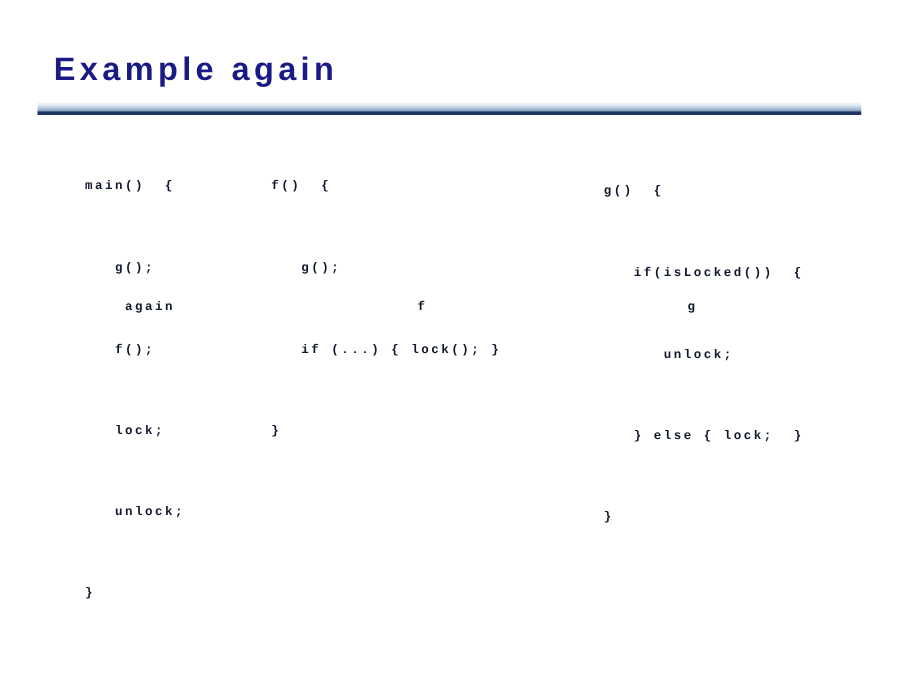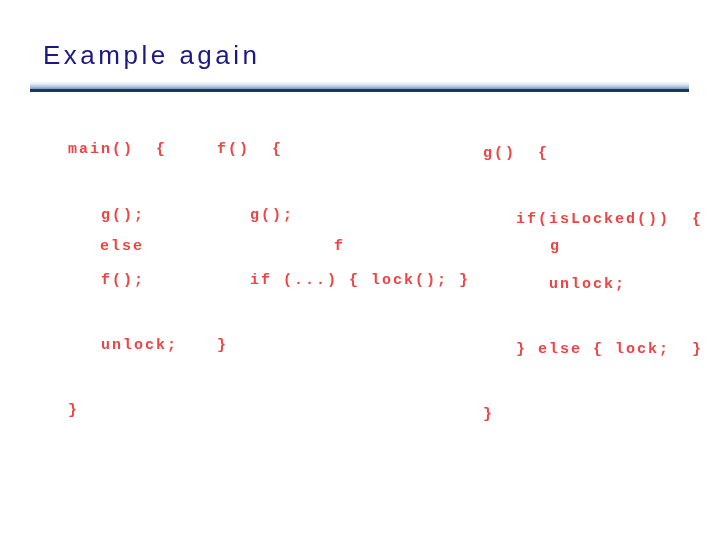--- a/index.html
+++ b/index.html
@@ -14,42 +14,42 @@
     background: #ffffff;
     overflow: hidden;
     font-family: "Liberation Sans", sans-serif;
   }
   .title {
     position: absolute;
     left: 43px;
     top: 42px;
     margin: 0;
     font-size: 26px;
-    font-weight: 400;
+    font-weight: 700;
     line-height: 26px;
     letter-spacing: 3.5px;
     color: #1a1a85;
     white-space: nowrap;
   }
   .rule {
     position: absolute;
     left: 30px;
     top: 82px;
     width: 659px;
     height: 7px;
     background: linear-gradient(180deg, #f5f8fc 0%, #dde7f2 35%, #b3c8dd 65%, #7b9cbe 100%);
     border-bottom: 3px solid #1e3560;
   }
   .code-block, .fn-label {
     position: absolute;
     font-family: "Liberation Mono", "DejaVu Sans Mono", monospace;
     font-weight: bold;
-    font-size: 15px;
+    font-size: 10px;
     letter-spacing: 2px;
-    color: #ef4444;
+    color: #0f172a;
     white-space: pre;
   }
   .code-block { line-height: 21.7px; }
   .block-main { left: 68px;  top: 96px; }
   .block-f    { left: 217px; top: 96px; }
   .block-g    { left: 483px; top: 100px; }
   .fn-label   { top: 239px; line-height: 15px; }
   .label-main { left: 100px; }
   .label-f    { left: 334px; }
   .label-g    { left: 550px; }
@@ -60,36 +60,37 @@
 <div class="slide">
 
   <h1 class="title">Example again</h1>
 
   <div class="rule"></div>
 
   <div class="code-block block-main">
     <div class="code-line">main()  {</div>
     <div class="code-line">   g();</div>
     <div class="code-line">   f();</div>
+    <div class="code-line">   lock;</div>
     <div class="code-line">   unlock;</div>
     <div class="code-line">}</div>
   </div>
 
   <div class="code-block block-f">
     <div class="code-line">f()  {</div>
     <div class="code-line">   g();</div>
     <div class="code-line">   if (...) { lock(); }</div>
     <div class="code-line">}</div>
   </div>
 
   <div class="code-block block-g">
     <div class="code-line">g()  {</div>
     <div class="code-line">   if(isLocked())  {</div>
     <div class="code-line">      unlock;</div>
     <div class="code-line">   } else { lock;  }</div>
     <div class="code-line">}</div>
   </div>
 
-  <div class="fn-label label-main">else</div>
+  <div class="fn-label label-main">again</div>
   <div class="fn-label label-f">f</div>
   <div class="fn-label label-g">g</div>
 
 </div>
 
 </body></html>

